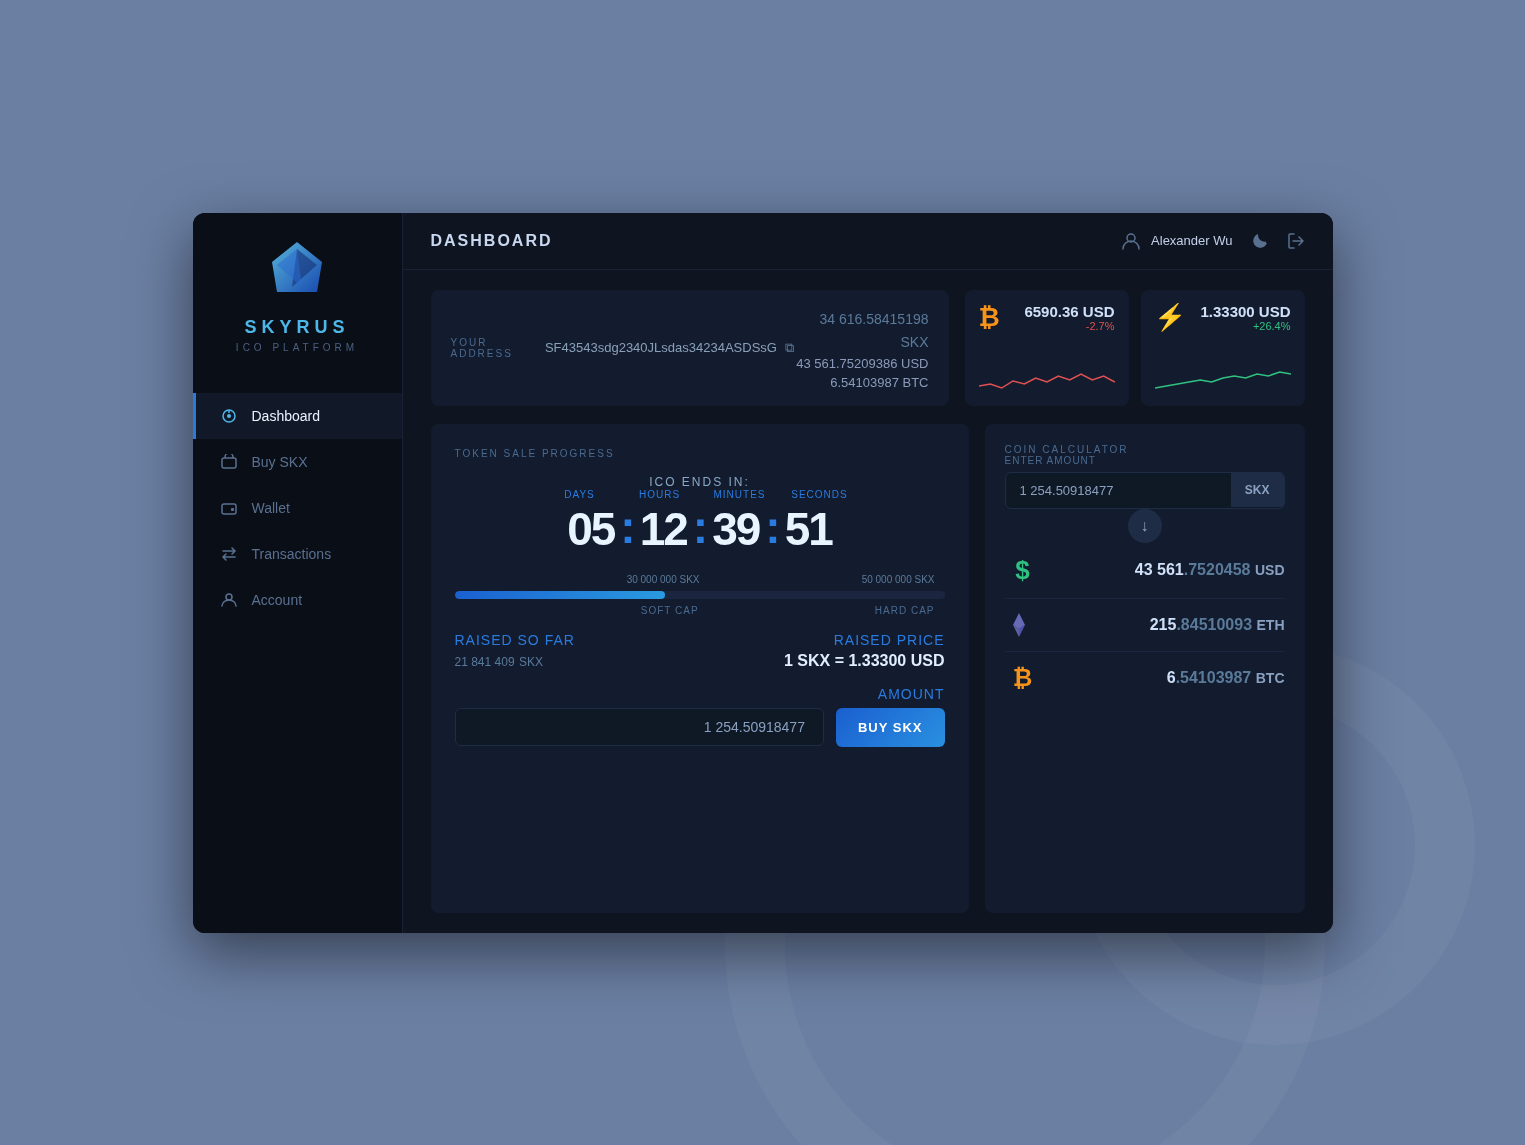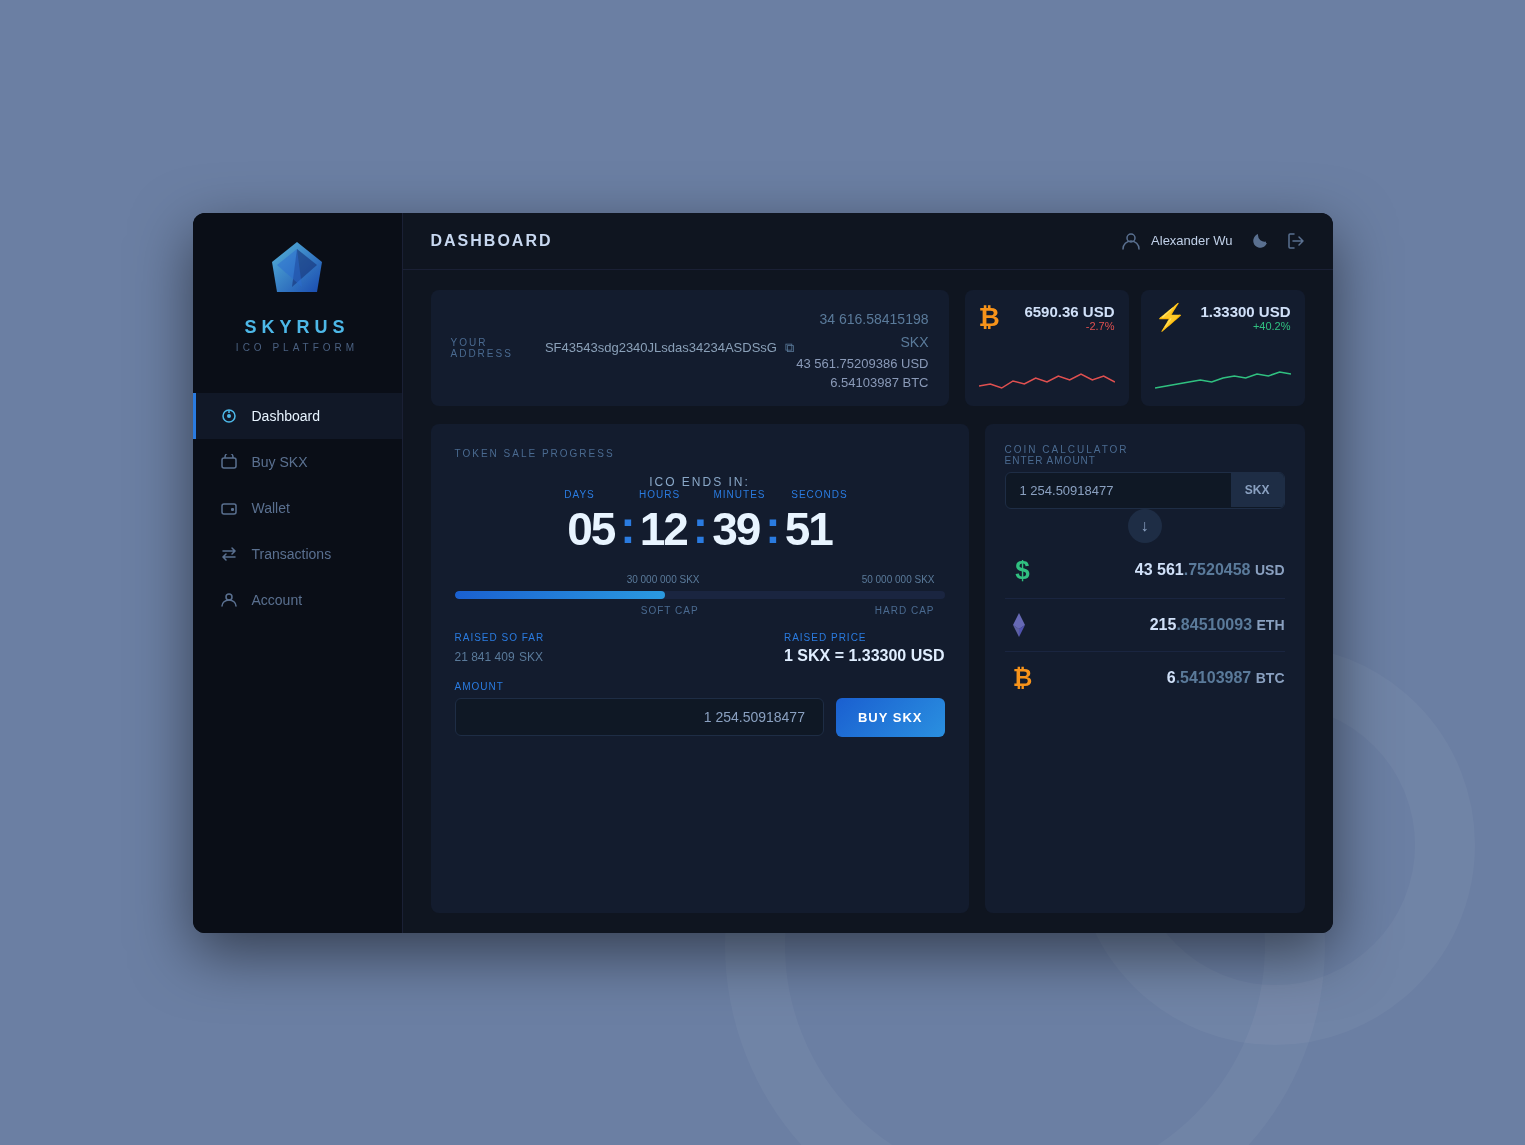--- a/index.html
+++ b/index.html
@@ -335,22 +335,23 @@
       justify-content: space-between;
       align-items: flex-end;
     }
     .raised-section, .price-section {
       display: flex;
       flex-direction: column;
       gap: 4px;
     }
     .stat-label {
       color: #2a7be0;
-      font-size: 10px;
+      font-size: 14px;
       letter-spacing: 1px;
+      text-align: right;
     }
     .stat-value {
       color: #e0eeff;
       font-size: 16px;
       font-weight: 700;
     }
     .stat-value span { color: #5a7a9a; font-size: 12px; font-weight: 400; }
     
     .amount-row {
       display: flex;
@@ -598,21 +599,21 @@
             <svg class="mini-chart" viewBox="0 0 120 28" preserveAspectRatio="none">
               <polyline points="0,20 10,18 20,22 30,15 40,18 50,12 60,16 70,10 80,14 90,8 100,14 110,10 120,16" fill="none" stroke="#e05050" stroke-width="1.5"></polyline>
             </svg>
           </div>
 
           <div class="crypto-card">
             <div class="crypto-card-top">
               <span style="color:#2a7be0;font-size:26px;">⚡</span>
               <div class="crypto-info">
                 <div class="crypto-price">1.33300 USD</div>
-                <div class="crypto-change-pos">+40.2%</div>
+                <div class="crypto-change-pos">+26.4%</div>
               </div>
             </div>
             <svg class="mini-chart" viewBox="0 0 120 28" preserveAspectRatio="none">
               <polyline points="0,22 10,20 20,18 30,16 40,14 50,16 60,12 70,10 80,12 90,8 100,10 110,6 120,8" fill="none" stroke="#30c080" stroke-width="1.5"></polyline>
             </svg>
           </div>
         </div>
       </div>
 
       <div class="middle-row">

